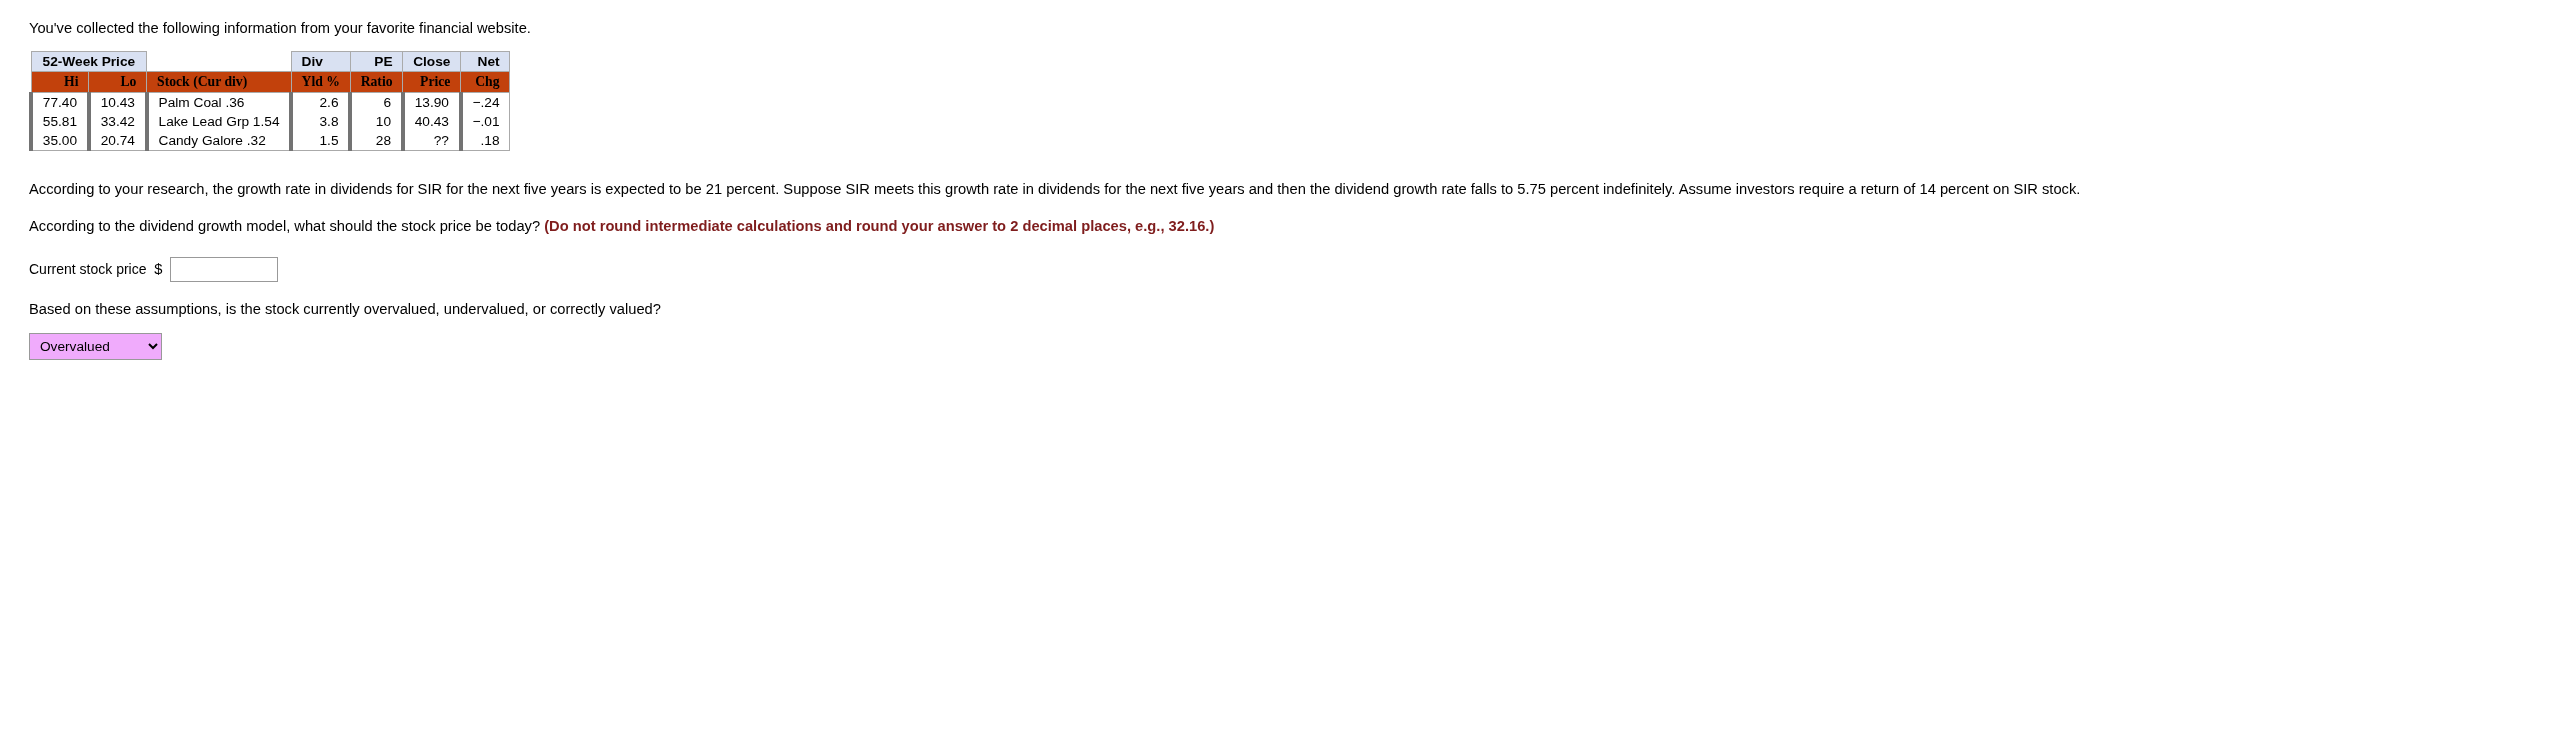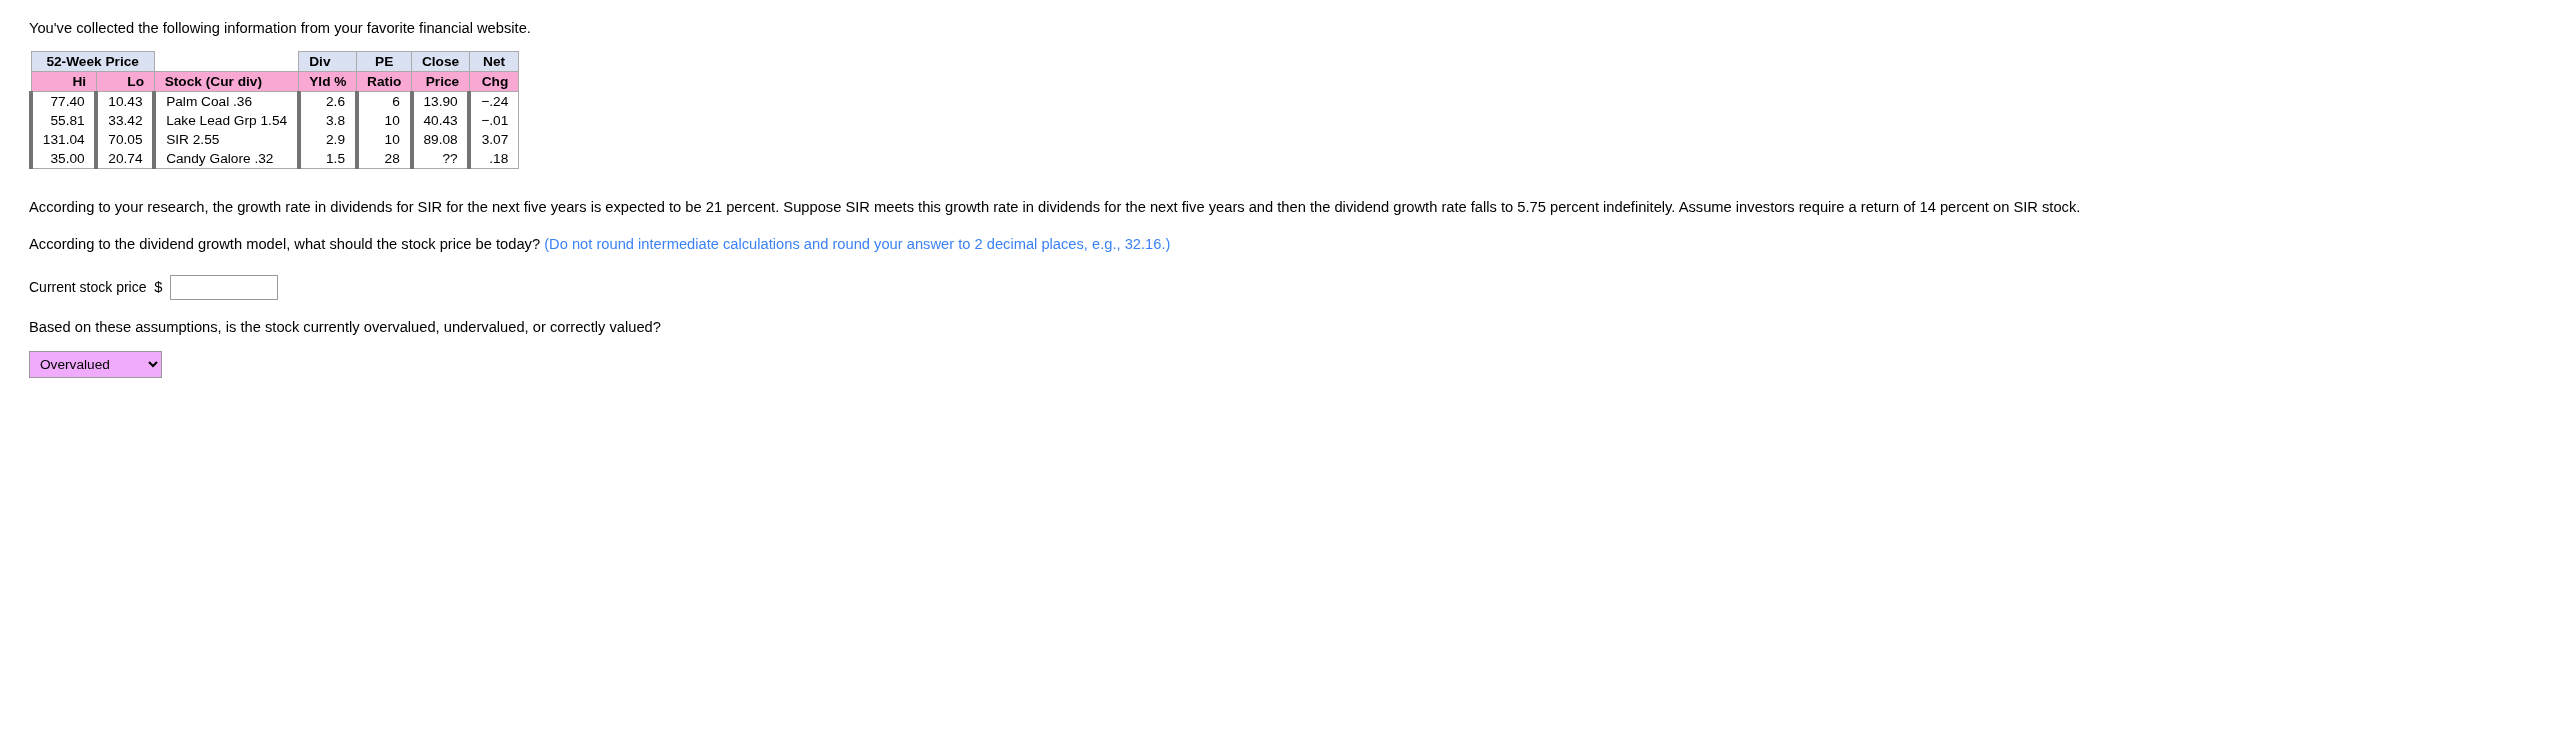--- a/index.html
+++ b/index.html
@@ -27,26 +27,27 @@
       text-align: right;
       white-space: nowrap;
     }
     table td:nth-child(3), table th:nth-child(3) {
       text-align: left;
     }
     .header-row-1 td {
       background: #d9e1f2;
       border: 1px solid #aaa;
       font-weight: bold;
-      text-align: center;
+      text-align: right;
     }
     .header-row-2 td {
-      background: #f9a8d4;
+      background: #c2410c;
       border: 1px solid #aaa;
       font-weight: bold;
+      font-family: Liberation Serif, serif;
     }
     .data-row td {
       border-left: 4px solid #737373;
       border-right: 1px solid #aaa;
       background: #fff;
     }
     .data-row:last-child td {
       border-bottom: 1px solid #aaa;
     }
     .colspan-2 {
@@ -56,22 +57,22 @@
       margin-bottom: 15.6px;
       font-size: 14.7px;
       line-height: 1.5;
     }
     .instruction-text {
       margin-bottom: 19.6px;
       font-size: 14.7px;
       line-height: 1.5;
     }
     .red-text {
-      color: #3b82f6;
-      font-weight: normal;
+      color: #7f1d1d;
+      font-weight: bold;
     }
     .input-row {
       display: flex;
       align-items: center;
       gap: 7.8px;
       margin-bottom: 19.6px;
     }
     .input-row label {
       font-size: 14px;
     }
@@ -145,29 +146,20 @@
         <tr class="data-row">
           <td>55.81</td>
           <td>33.42</td>
           <td style="text-align: left;">Lake Lead Grp 1.54</td>
           <td>3.8</td>
           <td>10</td>
           <td>40.43</td>
           <td>−.01</td>
         </tr>
         <tr class="data-row">
-          <td>131.04</td>
-          <td>70.05</td>
-          <td style="text-align: left;">SIR 2.55</td>
-          <td>2.9</td>
-          <td>10</td>
-          <td>89.08</td>
-          <td>3.07</td>
-        </tr>
-        <tr class="data-row">
           <td>35.00</td>
           <td>20.74</td>
           <td style="text-align: left;">Candy Galore .32</td>
           <td>1.5</td>
           <td>28</td>
           <td>??</td>
           <td>.18</td>
         </tr>
       </tbody>
   </table>

